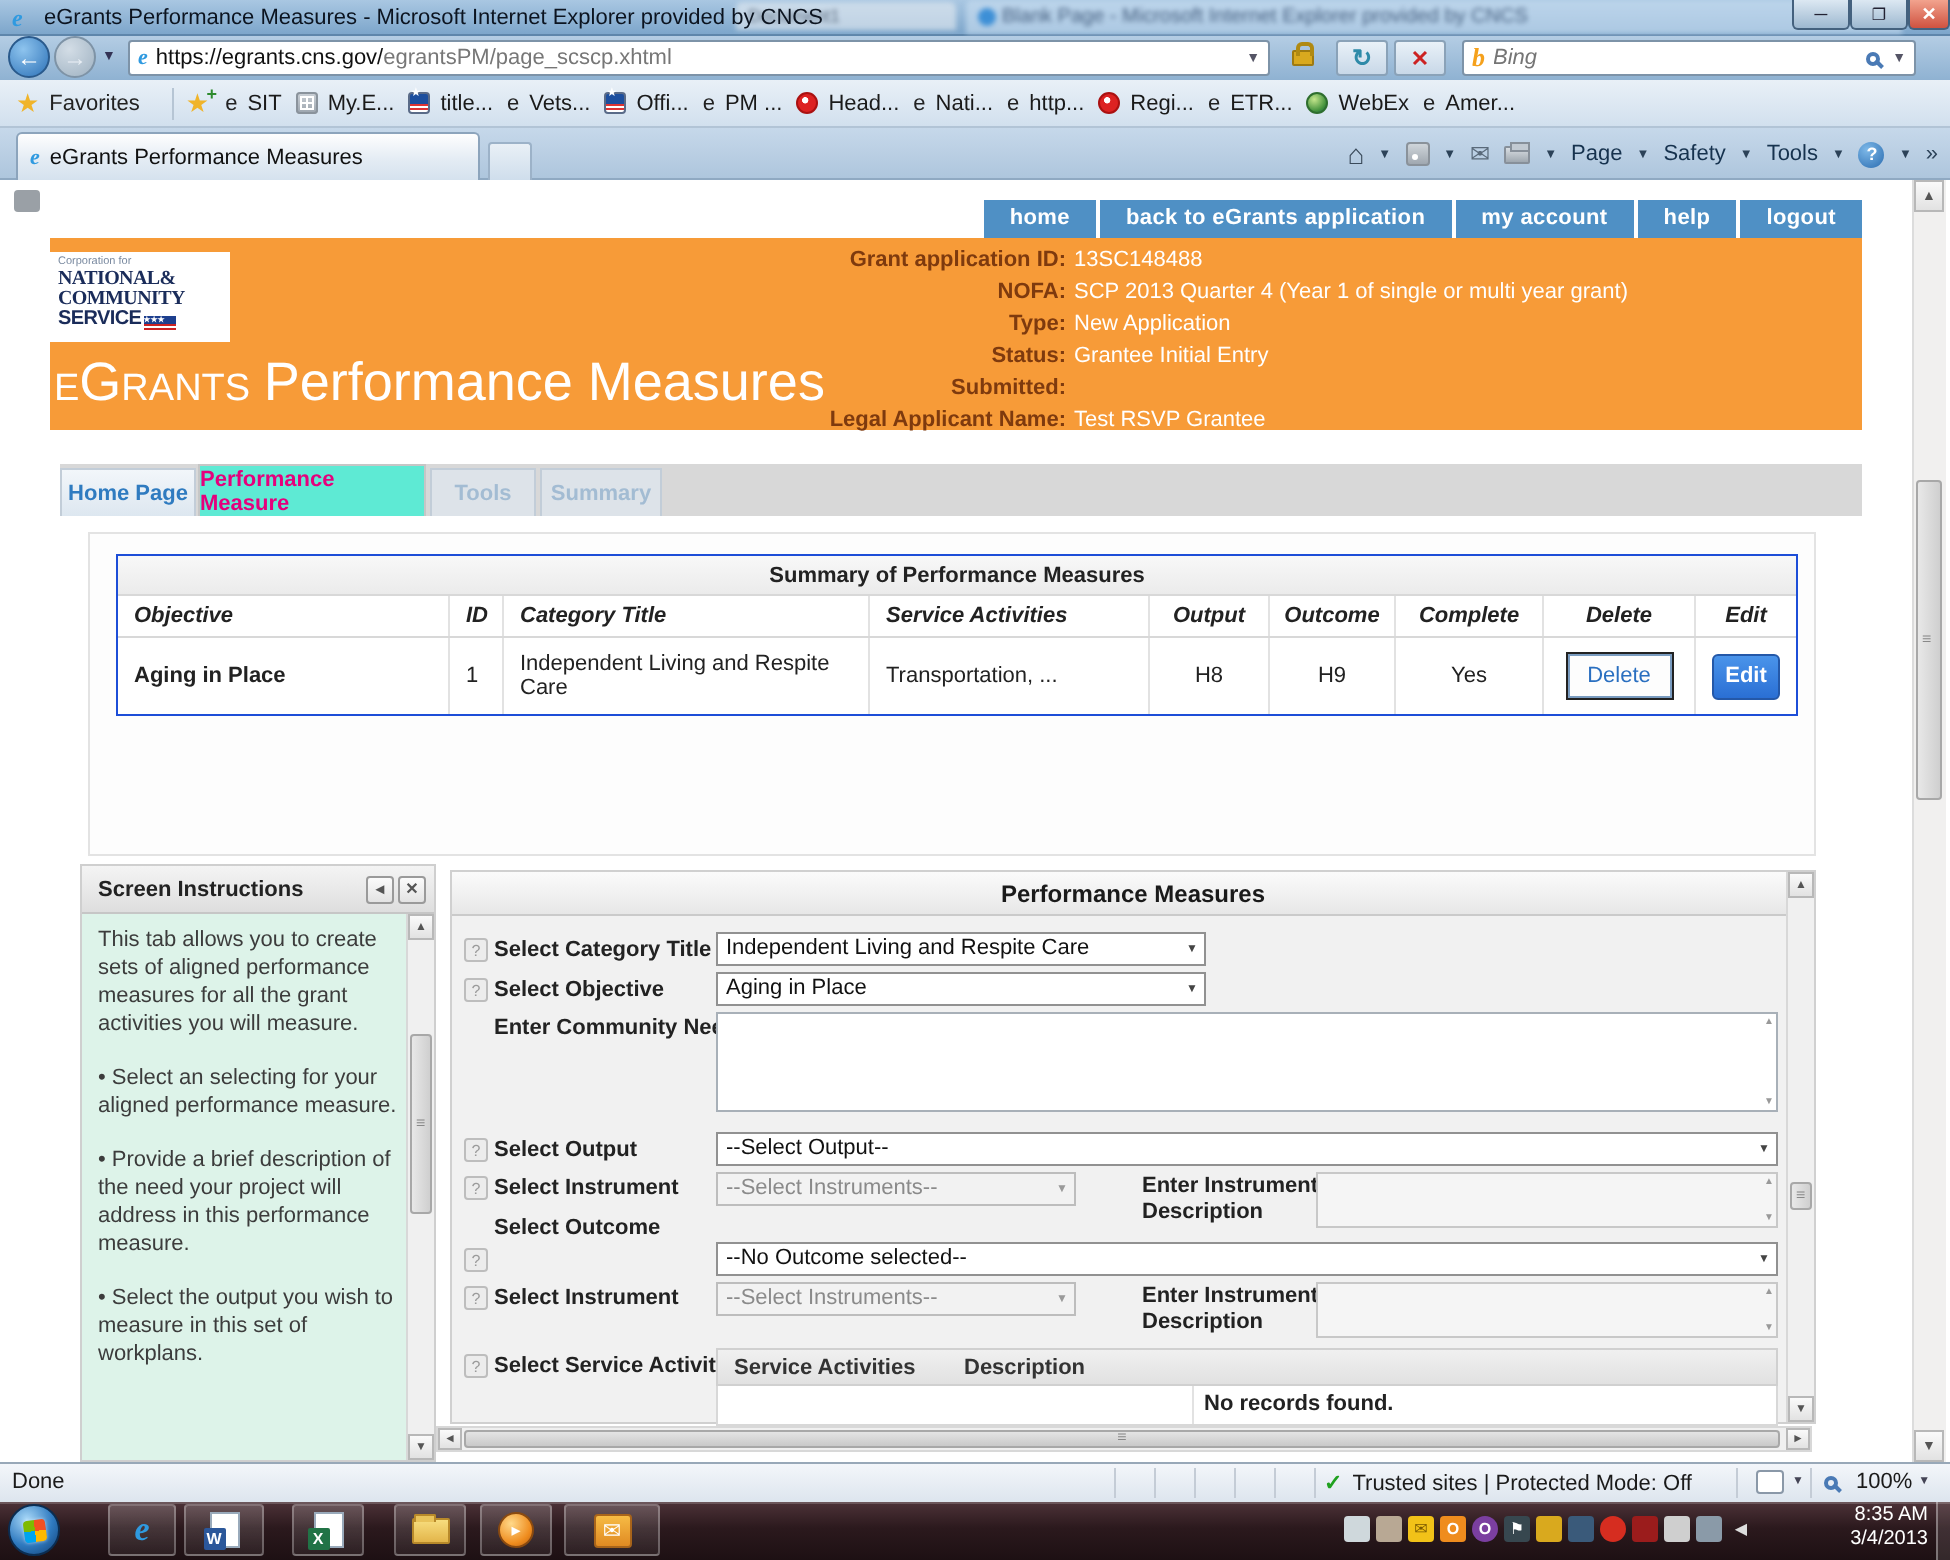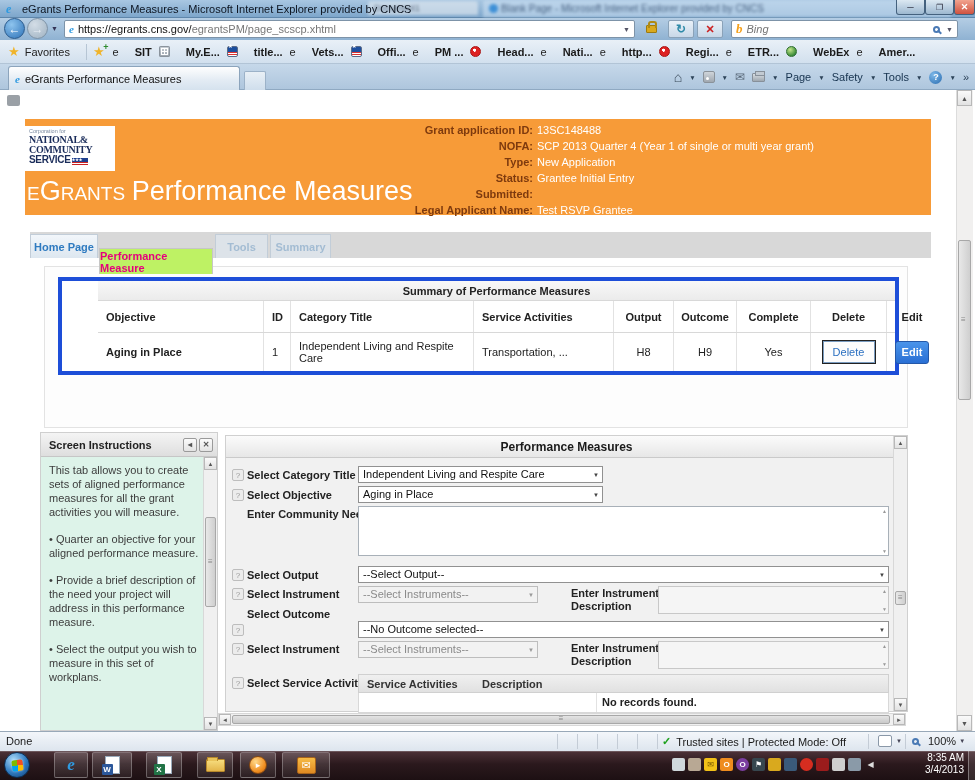--- a/index.html
+++ b/index.html
@@ -54,21 +54,21 @@
 
 
 #favbar { position:absolute; left:0; top:40px; width:975px; height:24px;
   background:linear-gradient(#e9f0f7,#d2e0ee); border-bottom:1px solid #b2c4d6; display:flex; align-items:center; font-size:11px; color:#222; }
 .star { color:#f0b42a; font-size:13px; } .star::before{content:"★";}
 #fav-label { margin:0 10px 0 5px; }
 .vsep { width:1px; height:16px; background:#b6c5d4; margin:0 6px; }
 .addfav { position:relative; margin-right:8px; }
 .addfav::after { content:"+"; position:absolute; right:-4px; top:-2px; color:#2e8b2e; font-size:9px; font-weight:bold; }
 .fitem { display:flex; align-items:center; margin-right:7px; cursor:default; white-space:nowrap; }
-.fitem .lbl { margin-left:16px; color:#1a1a1a;font-weight:bold; }
+.fitem .lbl { margin-left:5px; color:#1a1a1a; }
 .fi { width:11px; height:11px; display:inline-block; border-radius:2px; position:relative; }
 .fi-ie { width:auto; height:auto; font-size:11px; }
 .fi-grid { background:linear-gradient(#cdd3d9,#9aa3ac); box-shadow:inset 0 0 0 1px #8a939c; }
 .fi-grid::before { content:""; position:absolute; inset:2px; background:
   linear-gradient(#fff 1px,transparent 1px) 0 0/3px 3px, linear-gradient(90deg,#fff 1px,transparent 1px) 0 0/3px 3px; }
 .fi-flag { background:linear-gradient(180deg,#1d4f9e 54%,#d33 54%,#d33 66%,#fff 66%,#fff 78%,#d33 78%,#d33 90%,#fff 90%); border:1px solid #5a6b88; }
 .fi-flag::before { content:"★"; position:absolute; left:0; top:-5px; font-size:6px; color:#fff; }
 .fi-red { border-radius:50%; background:radial-gradient(circle at 40% 35%,#fff 18%,#d22 22%); border:1px solid #a11; }
 .fi-globe { border-radius:50%; background:radial-gradient(circle at 35% 30%,#c4e68c,#3f8f3a 70%,#1f5f8a); border:1px solid #2e6e2e; }
 
@@ -112,32 +112,32 @@
 #banner-title { position:absolute; left:2px; top:57px; font-family:"Liberation Serif",serif; color:#fff; font-size:27px; white-space:nowrap; }
 #banner-title .pfx { font-variant:small-caps; }
 .bf { position:absolute; font-size:11px; white-space:nowrap; }
 .bl { position:absolute; left:180px; width:328px; text-align:right; font-weight:bold; color:#7e3a0e; }
 .bv { position:absolute; left:512px; color:#fff; }
 
 
 #tabstrip { position:absolute; left:30px; top:142px; width:901px; height:26px; background:#d8d8d8; }
 .ptab { position:absolute; top:2px; height:24px; font-size:11px; font-weight:bold; display:flex; align-items:center; justify-content:center;
   border:1px solid #c2cdd8; border-bottom:none; background:linear-gradient(#f2f6fa,#dde7f0); color:#2f7bc0; cursor:pointer; }
-.ptab.active { top:16px; height:26px; background:#bef264; color:#e5007d; border-color:#c6c6c6; z-index:2; }
+.ptab.active { top:0; height:26px; background:#5eead4; color:#e5007d; border-color:#c6c6c6; z-index:2; }
 .ptab.disabled { background:#dde3e9; color:#a3bcd3; cursor:default; }
 
 
 #sumbox { position:absolute; left:44px; top:176px; width:864px; height:162px; background:#fdfdfd; border:1px solid #e3e3e3; }
-#sumtable { position:absolute; left:13px; top:10px; width:841px; background:#fff; border:4px solid #1d4ed8; font-size:11px; color:#222;padding-left:36px; }
+#sumtable { position:absolute; left:13px; top:10px; width:841px; background:#fff; border:1px solid #1d4ed8; font-size:11px; color:#222; }
 #sum-title { height:20px; background:linear-gradient(#f8f8f8,#ebebeb); border-bottom:1px solid #d8d8d8;
   display:flex; align-items:center; justify-content:center; font-weight:bold; }
 .trow { display:grid; grid-template-columns:166px 27px 183px 140px 60px 63px 74px 76px 50px; }
 .trow > div { padding:3px 8px; border-right:1px solid #e2e2e2; display:flex; align-items:center; }
 .trow > div:last-child { border-right:none; }
-#sum-head { border-bottom:1px solid #d8d8d8; font-weight:bold; height:32px; }
+#sum-head { border-bottom:1px solid #d8d8d8; font-weight:bold; height:21px;font-style:italic; }
 #sum-head .c { justify-content:center; }
 #sum-row { height:38px; }
 #sum-row .c { justify-content:center; }
 #sum-row .obj { font-weight:bold; }
 .btn-delete { width:52px; height:22px; margin:auto; background:#fdfdfd; border:1px solid #7a9cc0; outline:1px solid #222;
   color:#2a6fc0; font-size:11px; display:flex; align-items:center; justify-content:center; cursor:pointer; }
 .btn-edit { width:42px; height:23px; margin:auto; background:linear-gradient(#4a94ea,#2a6fd4); border:1px solid #2458a8; border-radius:3px;
   color:#fff; font-size:11px; font-weight:bold; display:flex; align-items:center; justify-content:center; cursor:pointer; }
 
 
@@ -359,20 +359,27 @@
         <span class="dd7"></span>
       <span class="cmd-help"></span>
         <span class="dd7"></span>
       <span class="chev"></span>
     </span>
   </div>
 
   <div id="viewport">
     <span id="page-corner"></span>
 
+    <div id="topnav">
+      <span class="nav-item">home</span>
+      <span class="nav-item">back to eGrants application</span>
+      <span class="nav-item">my account</span>
+      <span class="nav-item">help</span>
+      <span class="nav-item">logout</span>
+    </div>
 
     <div id="banner">
       <div id="logo">
         <div class="l0">Corporation for</div>
         <div class="lc">NATIONAL&amp;</div>
         <div class="lc">COMMUNITY</div>
         <div class="lc"><span>SERVICE</span><span class="flag"></span></div>
       </div>
       <div id="banner-title">
         <span class="pfx">eGrants</span> <span>Performance Measures</span>
@@ -444,21 +451,21 @@
 
     <div id="instr">
       <div id="instr-head">
         <span>Screen Instructions</span>
         <span class="sp"></span>
         <span class="ibtn col"></span>
         <span class="ibtn cls"></span>
       </div>
       <div id="instr-body">
         <p>This tab allows you to create sets of aligned performance measures for all the grant activities you will measure.</p>
-        <p>• Quarter an objective for your aligned performance measure.</p>
+        <p>• Select an selecting for your aligned performance measure.</p>
         <p>• Provide a brief description of the need your project will address in this performance measure.</p>
         <p>• Select the output you wish to measure in this set of workplans.</p>
       </div>
       <div class="vscroll" id="instr-scroll">
         <span class="sarrow up"></span>
         <span class="sthumb" style="top:60px;height:90px"></span>
         <span class="sarrow dn"></span>
       </div>
     </div>
 

